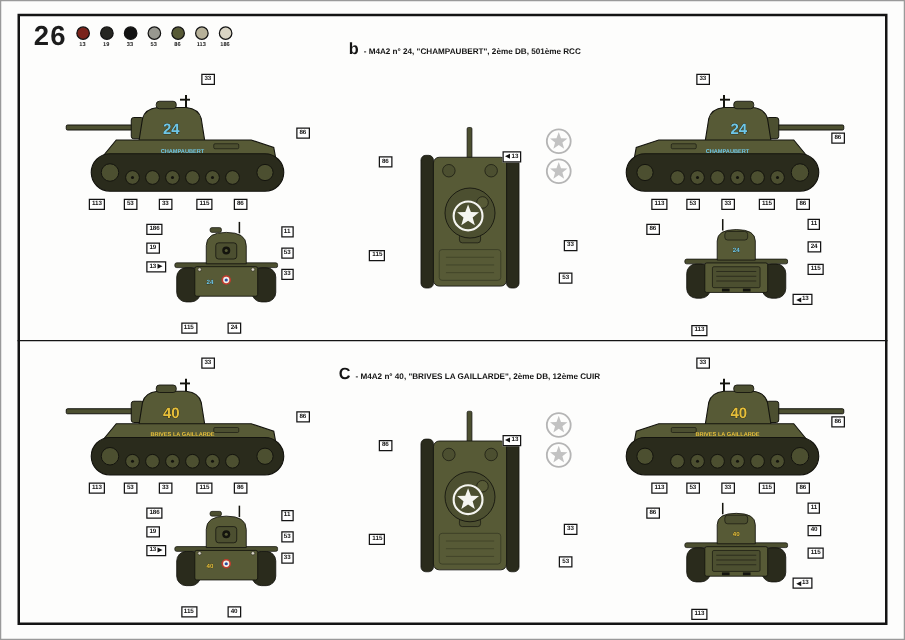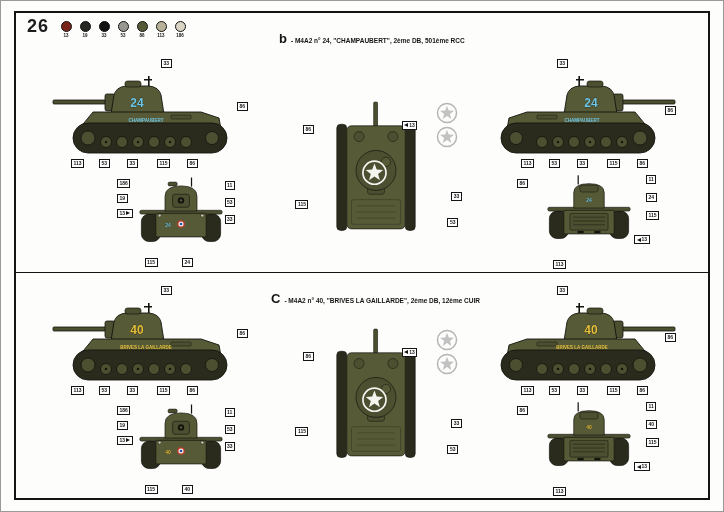--- a/index.html
+++ b/index.html
@@ -1,19 +1,19 @@
 <!DOCTYPE html>
 <html><head>
 <meta charset="utf-8">
 <style>
   html,body{margin:0;padding:0;background:#e9e9e9;}
   .page{position:relative;width:724px;height:512px;background:#fdfdfc;border:1px solid #9a9a9a;
         box-sizing:border-box;font-family:"Liberation Sans",sans-serif;overflow:hidden;}
   .frame{position:absolute;left:13px;top:10px;width:696px;height:489px;border:2px solid #141414;box-sizing:border-box;}
-  .page-number{position:absolute;left:26px;top:15px;font-size:18px;font-weight:800;letter-spacing:1px;color:#1c1c1c;}
+  .page-number{position:absolute;left:26px;top:15px;font-size:22px;font-weight:800;letter-spacing:1px;color:#1c1c1c;}
   .palette{position:absolute;left:58px;top:20px;display:flex;gap:5px;z-index:2;}
   .swatch{display:flex;flex-direction:column;align-items:center;width:14px;}
   .pot{width:11px;height:11px;border-radius:50%;border:1.2px solid #141414;box-sizing:border-box;}
   .pref{font-size:4.5px;margin-top:1px;color:#141414;font-weight:bold;}
   .divider{position:absolute;left:13px;top:271px;width:696px;height:0;border-top:1.5px solid #141414;}
   .section-header{position:absolute;display:flex;align-items:baseline;gap:4px;color:#141414;z-index:2;white-space:nowrap;}
   .section-header .letter{font-size:13px;font-weight:bold;}
   .section-header .title{font-size:6.5px;font-weight:bold;}
   .view{position:absolute;}
   .view svg.art{position:absolute;}

